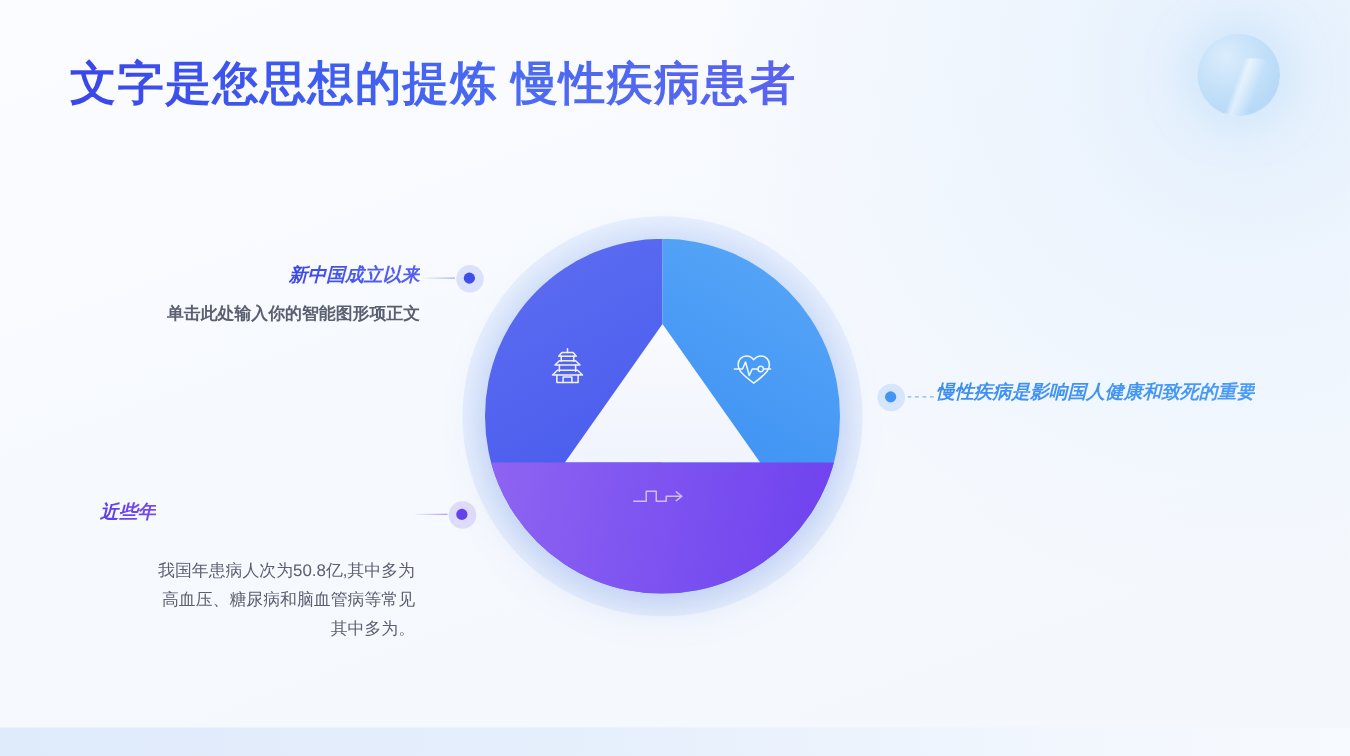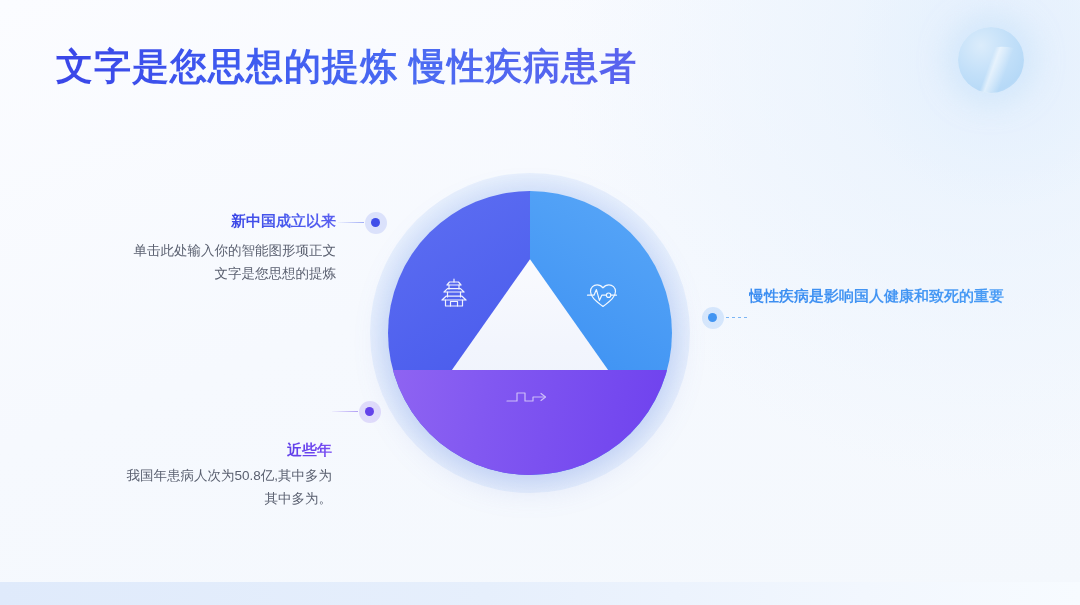--- a/index.html
+++ b/index.html
@@ -69,33 +69,33 @@
     position:absolute;left:0;top:0;width:284px;height:284px;
     background:linear-gradient(180deg,#ffffff 0%,#f2f5fd 55%,#eaf0fb 100%);
     clip-path:polygon(50% 24%, 77.5% 63%, 22.5% 63%);
   }
   .ico{position:absolute;opacity:.92;}
   .ico-temple{left:48px;top:84px;}
   .ico-heart{left:198px;top:87px;}
   .ico-pulse{left:117px;top:196px;opacity:.62;}
   
   .callout{position:absolute;}
-  .c-head{font-size:15px;font-weight:bold;line-height:1.3;white-space:nowrap;}
+  .c-head{font-size:15px;font-weight:bold;line-height:1.3;white-space:nowrap;font-style:italic;}
   .c-head.blue{
     background:linear-gradient(90deg,#3b46e6 0%,#4a5bee 55%,#5a5ff0 100%);
     -webkit-background-clip:text;background-clip:text;color:transparent;-webkit-text-fill-color:transparent;
   }
   .c-head.purple{
     background:linear-gradient(90deg,#5f3fe9 0%,#6d45ef 60%,#7a4ff2 100%);
     -webkit-background-clip:text;background-clip:text;color:transparent;-webkit-text-fill-color:transparent;
   }
   .c-head.sky{
     color:#3d93f2;
     background:linear-gradient(90deg,#3b8df1 0%,#4a9cf5 100%);
-    -webkit-background-clip:text;background-clip:text;color:transparent;-webkit-text-fill-color:transparent;
+    -webkit-background-clip:text;background-clip:text;color:transparent;margin-top:18px;-webkit-text-fill-color:transparent;
   }
   .c-body{font-size:13.5px;line-height:1.72;color:#5a6070;}
   .right-text{font-size:15px;font-weight:bold;line-height:1.62;width:255px;}
   
   .conn{position:absolute;display:flex;align-items:center;}
   .conn .ln{height:1px;width:26px;}
   .conn .ln.solid-b{background:linear-gradient(90deg,rgba(90,110,240,.05),rgba(90,110,240,.55));}
   .conn .ln.solid-p{background:linear-gradient(90deg,rgba(110,70,235,.05),rgba(110,70,235,.5));}
   .conn .ln.dash-s{
     background-image:linear-gradient(90deg,#7cb6f5 50%,rgba(255,255,255,0) 0);
@@ -158,36 +158,36 @@
           <path d="M36 6.5 L40.5 10 L36 13.5"></path>
         </svg>
       </div>
     </div>
   </div>
 
   <div class="callout" style="left:80px;top:211px;width:256px;">
     <div style="text-align:right;">
       <span class="c-head blue">新中国成立以来</span>
     </div>
-    <div class="c-body" style="text-align:right;margin-top:8px;">
+    <div class="c-body" style="text-align:right;margin-top:8px;font-weight:bold;">
       <div>单击此处输入你的智能图形项正文</div>
-      <div>文字是您思想的提炼</div>
     </div>
   </div>
   <div class="conn" style="left:338px;top:218px;">
     <div class="ln solid-b"></div>
     <div class="dot blue" style="margin-left:7px;"></div>
   </div>
 
   <div class="callout" style="left:80px;top:400px;width:252px;">
-    <div style="text-align:right;margin-top:40px;">
+    <div style="">
       <span class="c-head purple">近些年</span>
     </div>
-    <div class="c-body" style="text-align:right;margin-top:4px;">
+    <div class="c-body" style="text-align:right;margin-top:25px;">
       <div>我国年患病人次为50.8亿,其中多为</div>
+      <div>高血压、糖尿病和脑血管病等常见</div>
       <div>其中多为。</div>
     </div>
   </div>
   <div class="conn" style="left:332px;top:407px;">
     <div class="ln solid-p"></div>
     <div class="dot purple" style="margin-left:7px;"></div>
   </div>
 
   <div class="conn" style="left:708px;top:313px;">
     <div class="dot sky"></div>

